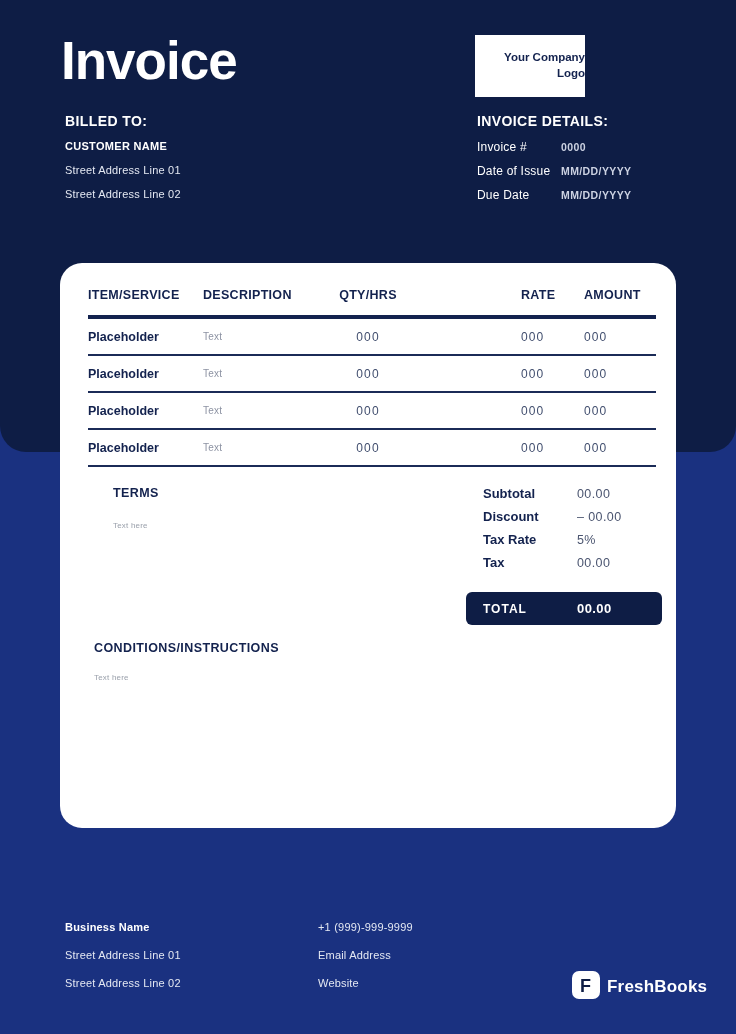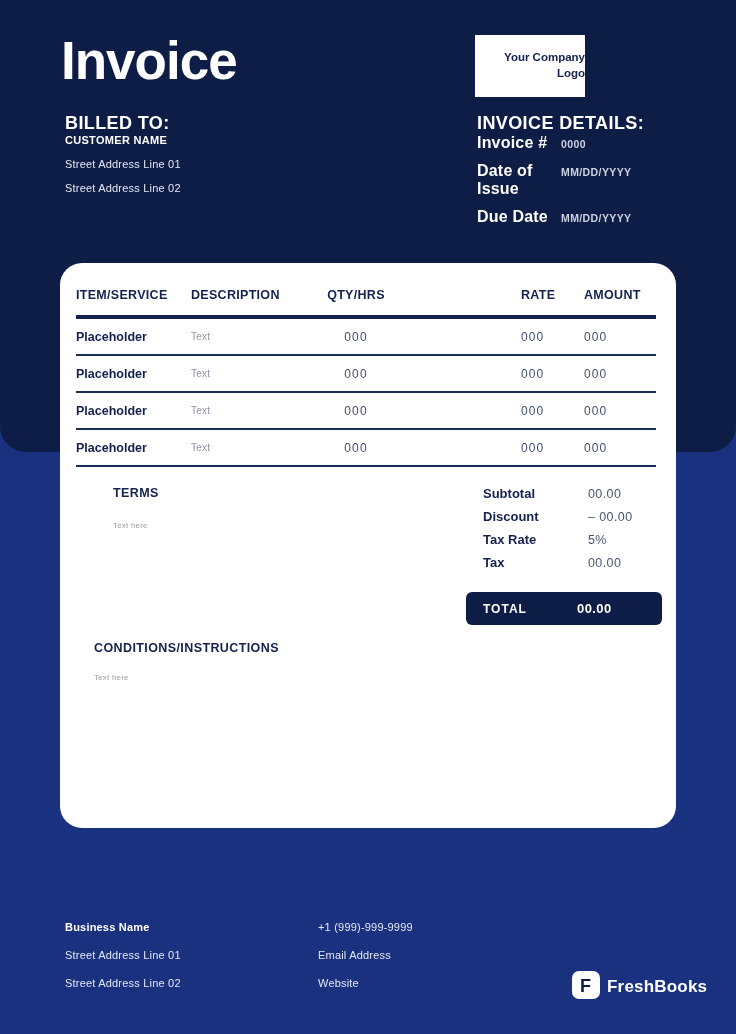--- a/index.html
+++ b/index.html
@@ -22,55 +22,55 @@
     color:#ffffff; font-size:53px; font-weight:700; letter-spacing:-1px;
   }
   .logo-box {
     position:absolute; top:35px; left:475px; width:110px; height:62px;
     background:#ffffff; display:flex; align-items:center; justify-content:center;
     text-align:right;
   }
   .logo-box span { color:#13224e; font-size:11.5px; font-weight:700; line-height:1.35; }
 
   .billed-to { position:absolute; top:113px; left:65px; color:#fff; }
-  .section-label { font-size:18px; font-weight:700; letter-spacing:.4px; color:#fff; }
+  .section-label { font-size:14px; font-weight:700; letter-spacing:.4px; color:#fff; margin-bottom:11px; }
   .customer-name { font-size:11px; font-weight:700; letter-spacing:.3px; margin-bottom:12px; }
   .addr-line { font-size:11px; font-weight:400; color:#e4e8f2; margin-bottom:12px; letter-spacing:.2px; }
 
   .invoice-details { position:absolute; top:113px; left:477px; color:#fff; }
   .detail-row { display:grid; grid-template-columns:84px auto; align-items:baseline; margin-bottom:10px; }
-  .detail-label { font-size:16px; font-weight:700; letter-spacing:.2px; }
+  .detail-label { font-size:12px; font-weight:400; letter-spacing:.2px; }
   .detail-value { font-size:10.5px; font-weight:700; color:#ccd2e2; letter-spacing:.4px; }
 
   
   .card {
     position:absolute; left:60px; top:263px; width:616px; height:565px;
     background:#ffffff; border-radius:22px; color:#13224e;
   }
-  .table { padding:0 20px 0 16px; }
+  .table { padding:0 20px 0 28px; }
   .t-row {
     display:grid;
     grid-template-columns:115px 135px 60px 1fr 63px 72px;
     align-items:center;
   }
   .t-head { padding:25px 0 13px; border-bottom:4px solid #13224e; }
   .t-head > div { font-size:12.5px; font-weight:700; letter-spacing:.3px; }
   .t-body-row { height:37px; border-bottom:2px solid #1b2b57; }
   .cell-item { font-size:12.5px; font-weight:700; }
   .cell-desc { font-size:10px; color:#8d93a3; letter-spacing:.2px; }
   .cell-num { font-size:12px; color:#414e6e; letter-spacing:1.1px; }
   .col-center { text-align:center; }
 
   .terms-totals { display:flex; padding:19px 14px 0 53px; }
   .terms { flex:1; }
   .terms-label, .cond-label { font-size:12.5px; font-weight:700; letter-spacing:.4px; color:#13224e; }
   .placeholder-text { font-size:8px; color:#9aa0ab; margin-top:21px; letter-spacing:.2px; }
 
   .totals { width:196px; }
-  .totals-row { display:grid; grid-template-columns:94px auto; align-items:baseline; padding-left:17px; height:23px;gap:11px; }
+  .totals-row { display:grid; grid-template-columns:94px auto; align-items:baseline; padding-left:17px; height:23px; }
   .totals-label { font-size:13px; font-weight:700; }
   .totals-value { font-size:12.5px; color:#4b5570; letter-spacing:.4px; }
   .total-box {
     margin-top:14px; height:33px; background:#0e1d45; border-radius:6px;
     display:grid; grid-template-columns:94px auto; align-items:center; padding-left:17px;
   }
   .total-box .totals-label { color:#fff; font-size:12px; letter-spacing:1px; }
   .total-box .totals-value { color:#fff; font-weight:700; font-size:13px; }
 
   .conditions { padding:16px 34px 0; }

